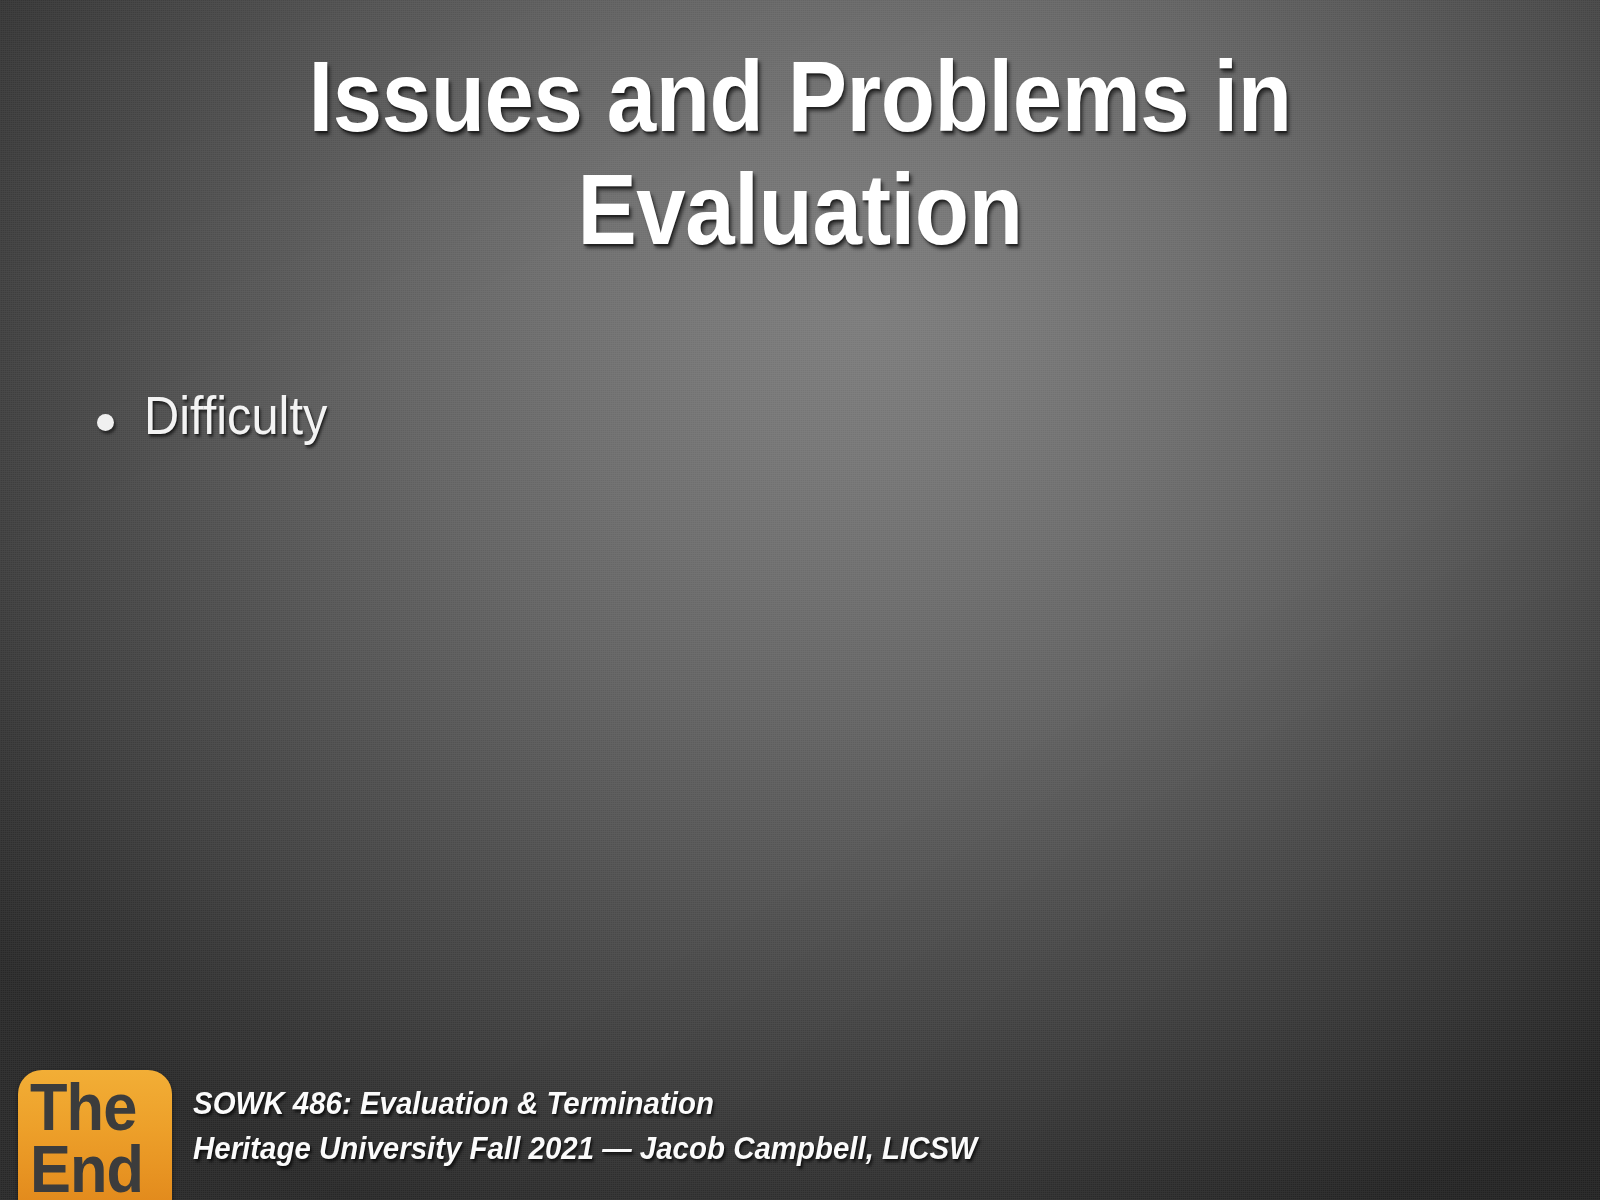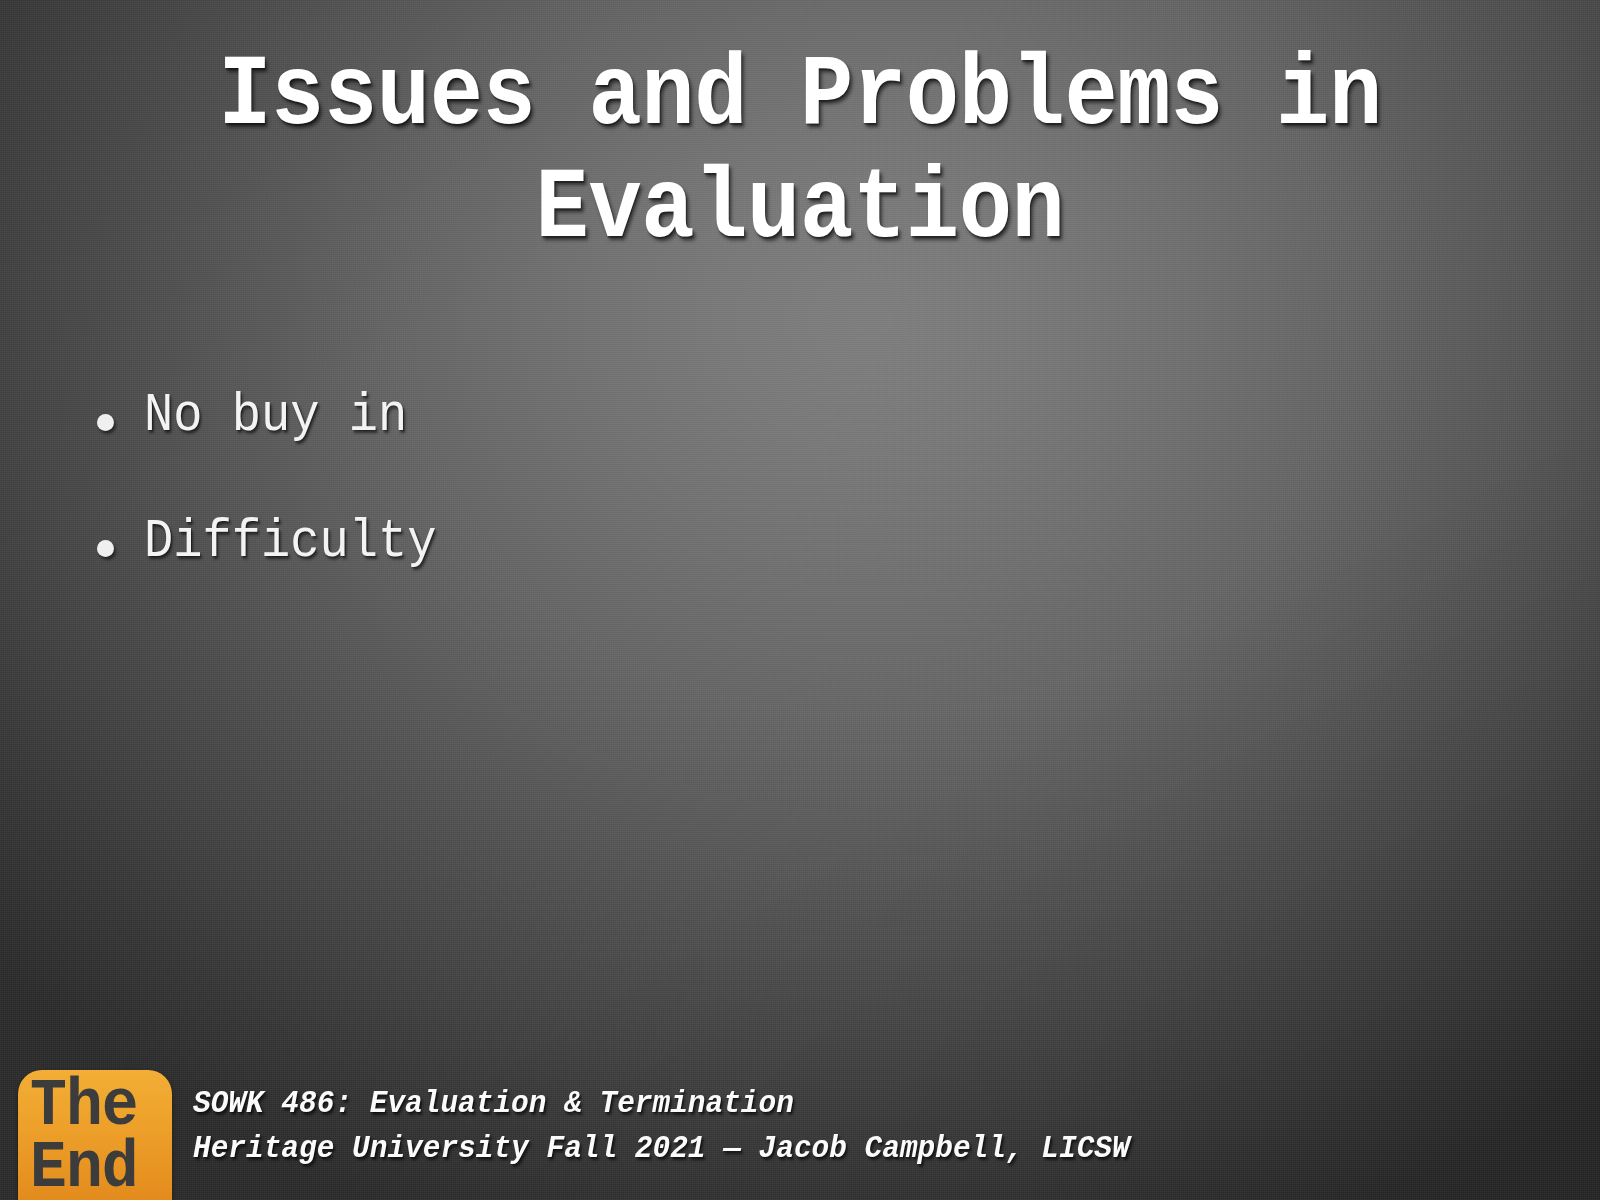--- a/index.html
+++ b/index.html
@@ -5,21 +5,21 @@
   html, body {
     margin: 0;
     padding: 0;
     background: #1d1d1d;
   }
   #slide {
     position: relative;
     width: 1600px;
     height: 1200px;
     overflow: hidden;
-    font-family: Liberation Mono, monospace;
+    font-family: Liberation Sans, sans-serif;
     background-color: #555555;
   }
   
   #bg-gradient {
     position: absolute;
     inset: 0;
     background:
       radial-gradient(ellipse 1150px 980px at 870px 320px,
         #7a7a7a 0%,
         #747474 14%,
@@ -167,24 +167,20 @@
   <div id="bg-noise" class="layer"></div>
 
   <div id="title" class="layer">Issues and Problems in
 Evaluation</div>
 
   <div id="bullets" class="layer">
 
 
 
 
-    <div class="bullet-row">
-      <div class="bullet-dot"></div>
-      <div class="bullet-text">No buy in</div>
-    </div>
 
     <div class="bullet-row">
       <div class="bullet-dot"></div>
       <div class="bullet-text">Difficulty</div>
     </div>
 
   </div>
 
   <div id="footer-badge" class="layer">
     <div class="badge-text">The

